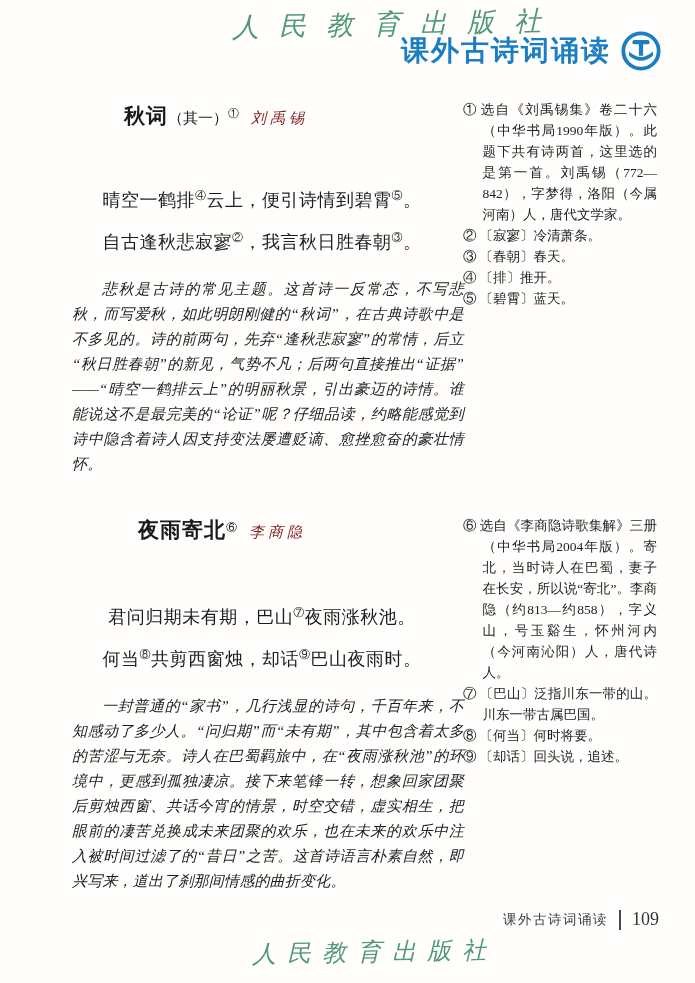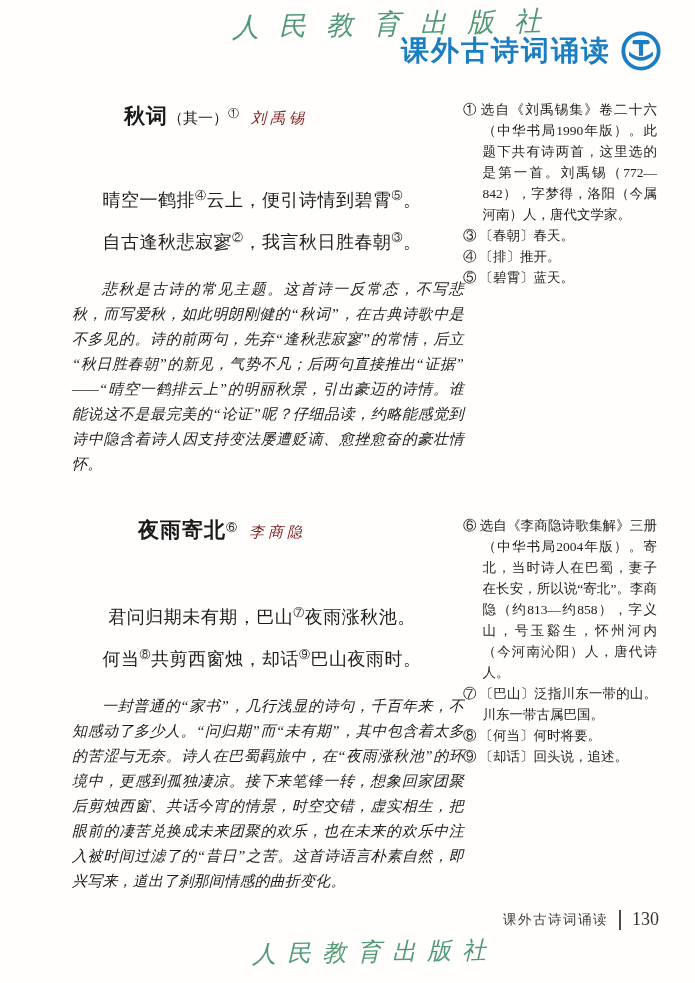--- a/index.html
+++ b/index.html
@@ -100,32 +100,33 @@
 
   <div class="main-block poem-lines pl-2">
       <div class="poem-line"><span>君问归期未有期，巴山</span><sup class="ref">⑦</sup><span>夜雨涨秋池。</span></div>
       <div class="poem-line"><span>何当</span><sup class="ref">⑧</sup><span>共剪西窗烛，却话</span><sup class="ref">⑨</sup><span>巴山夜雨时。</span></div>
     </div>
 
   <p class="main-block commentary pc-2">一封普通的“家书”，几行浅显的诗句，千百年来，不知感动了多少人。“问归期”而“未有期”，其中包含着太多的苦涩与无奈。诗人在巴蜀羁旅中，在“夜雨涨秋池”的环境中，更感到孤独凄凉。接下来笔锋一转，想象回家团聚后剪烛西窗、共话今宵的情景，时空交错，虚实相生，把眼前的凄苦兑换成未来团聚的欢乐，也在未来的欢乐中注入被时间过滤了的“昔日”之苦。这首诗语言朴素自然，即兴写来，道出了刹那间情感的曲折变化。</p>
 
   <div class="notes-col nb-1">
       <div class="note-item"><span class="note-num">①</span><span class="note-text">选自《刘禹锡集》卷二十六（中华书局1990年版）。此题下共有诗两首，这里选的是第一首。刘禹锡（772—842），字梦得，洛阳（今属河南）人，唐代文学家。</span></div>
+      <div class="note-item"><span class="note-num">②</span><span class="note-text">〔寂寥〕冷清萧条。</span></div>
       <div class="note-item"><span class="note-num">③</span><span class="note-text">〔春朝〕春天。</span></div>
       <div class="note-item"><span class="note-num">④</span><span class="note-text">〔排〕推开。</span></div>
       <div class="note-item"><span class="note-num">⑤</span><span class="note-text">〔碧霄〕蓝天。</span></div>
     </div>
   <div class="notes-col nb-2">
       <div class="note-item"><span class="note-num">⑥</span><span class="note-text">选自《李商隐诗歌集解》三册（中华书局2004年版）。寄北，当时诗人在巴蜀，妻子在长安，所以说“寄北”。李商隐（约813—约858），字义山，号玉谿生，怀州河内（今河南沁阳）人，唐代诗人。</span></div>
       <div class="note-item"><span class="note-num">⑦</span><span class="note-text">〔巴山〕泛指川东一带的山。川东一带古属巴国。</span></div>
       <div class="note-item"><span class="note-num">⑧</span><span class="note-text">〔何当〕何时将要。</span></div>
       <div class="note-item"><span class="note-num">⑨</span><span class="note-text">〔却话〕回头说，追述。</span></div>
     </div>
 
   <div class="footer-row">
     <span class="footer-section">课外古诗词诵读</span>
     <span class="footer-divider"></span>
-    <span class="footer-page">130</span>
+    <span class="footer-page">109</span>
   </div>
 
   <div class="wm wm-bottom">人民教育出版社</div>
 
 </div>
 
 </body></html>

